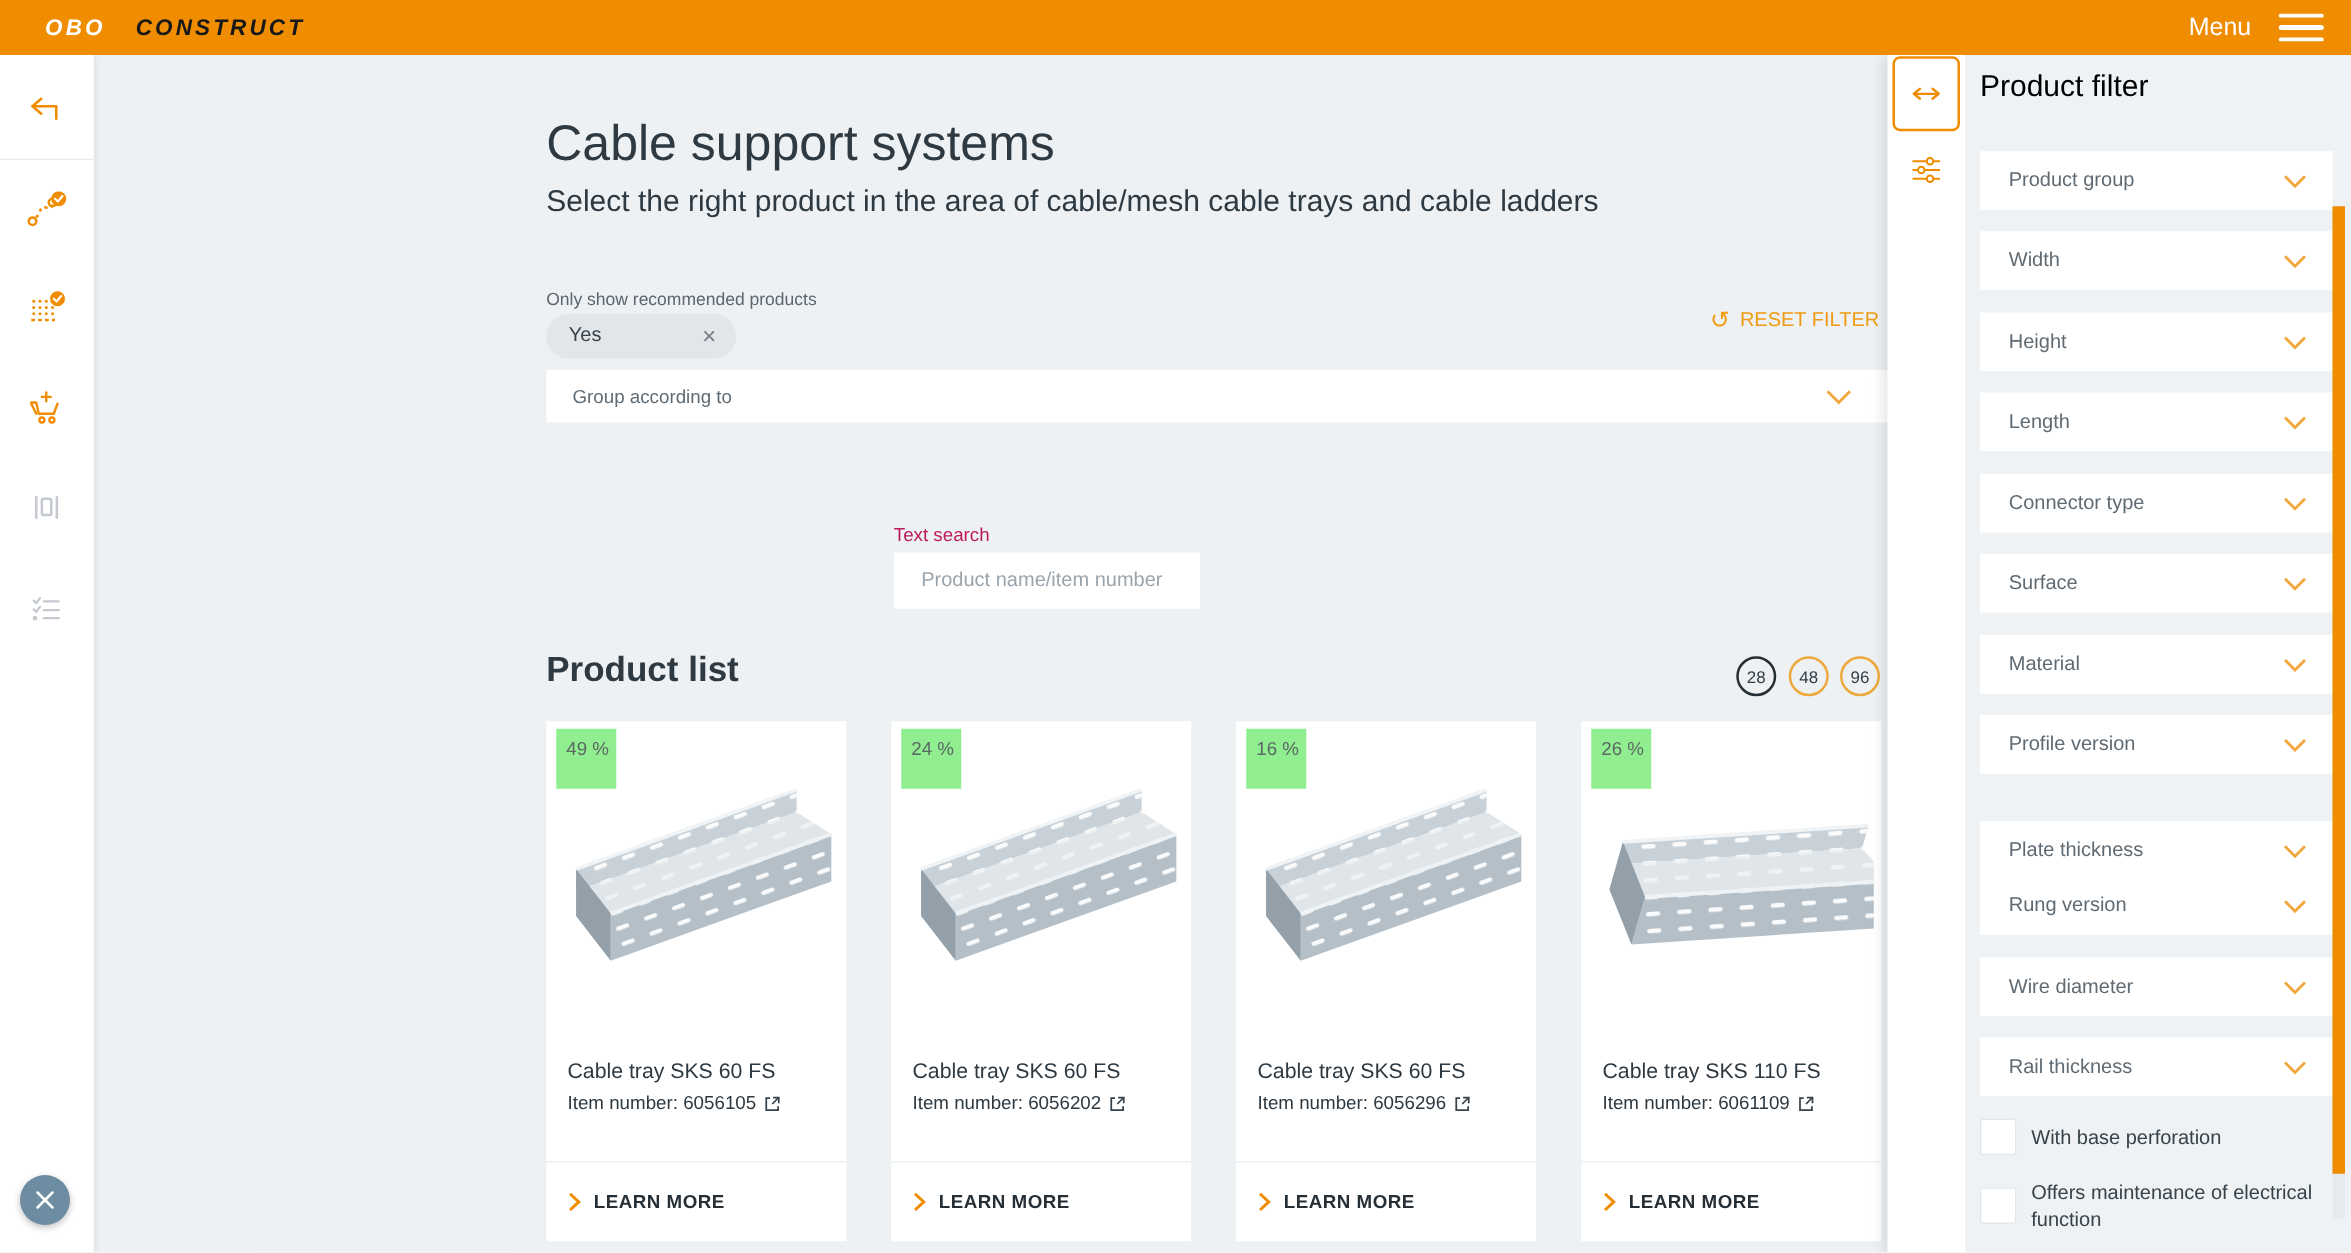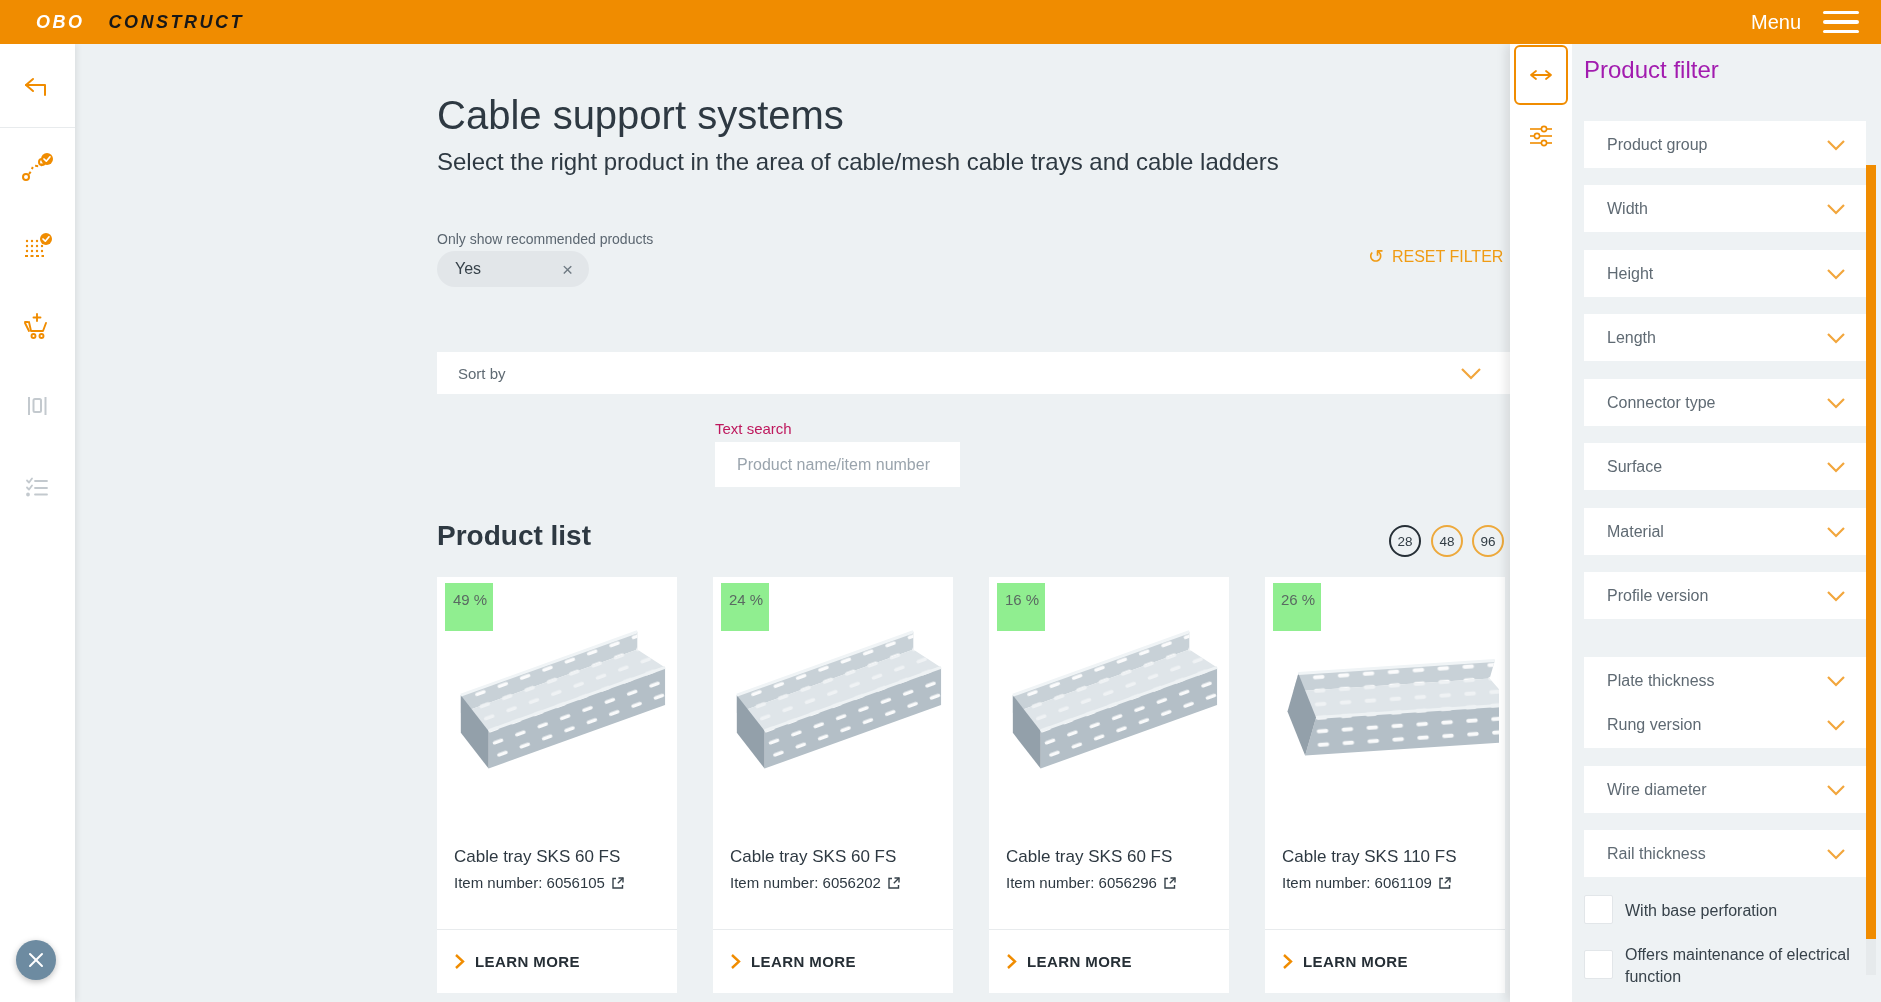--- a/index.html
+++ b/index.html
@@ -74,21 +74,21 @@
   
   .filter-wrap { position:absolute; left:1510px; top:44px; width:371px; height:958px; z-index:25;
                  box-shadow:-4px 0 10px rgba(0,0,0,0.10); }
   .filter-strip { position:absolute; left:0; top:0; width:62px; height:958px; background:#ffffff; }
   .expand-btn { position:absolute; left:4px; top:1px; width:54px; height:60px; background:#ffffff;
                 border:2px solid #f08c00; border-radius:6px; display:flex; align-items:center; justify-content:center;
                 cursor:pointer; z-index:2; }
   .sliders-btn { position:absolute; left:16px; top:70px; width:30px; height:44px; display:flex; align-items:center;
                  justify-content:center; cursor:pointer; }
   .filter-body { position:absolute; left:62px; top:0; width:309px; height:958px; background:#eef2f4; }
-  .filter-title { position:absolute; left:12px; top:12px; font-size:24px; color:#a21caf; }
+  .filter-title { position:absolute; left:12px; top:12px; font-size:24px; color:#000000; }
   .frow { position:absolute; left:12px; width:282px; height:47px; background:#ffffff;
           display:flex; align-items:center; padding:0 20px 0 23px; cursor:pointer; }
   .frow .frow-label { font-size:16px; color:#5f6a73; flex:1; }
   .fcheck-box { position:absolute; left:12px; width:29px; height:29px; background:#ffffff;
                 border:1px solid #e2e6e9; border-radius:2px; cursor:pointer; }
   .fcheck-label { position:absolute; left:53px; font-size:16px; color:#37424a; line-height:22px; }
   .scroll-track { position:absolute; left:294px; top:121px; width:10px; height:810px; background:#e6eaec; }
   .scroll-thumb { position:absolute; left:294px; top:121px; width:10px; height:774px; background:#f08c00; cursor:pointer; }
 </style>
 </head>
@@ -189,22 +189,22 @@
   <div class="chip">
     <span class="chip-text">Yes</span>
     <span class="chip-x">×</span>
   </div>
 
   <div class="reset">
     <span class="reset-glyph">↺</span>
     <span>RESET FILTER</span>
   </div>
 
-  <div class="drop-bar" style="top:352px;">
-    <span class="bar-label">Sort by</span>
+  <div class="drop-bar" style="top:296px;">
+    <span class="bar-label">Group according to</span>
     <svg width="22" height="13" viewBox="0 0 22 13" fill="none">
       <polyline points="2,2 11,11 20,2" stroke="#f2a63c" stroke-width="2.2"></polyline>
     </svg>
   </div>
 
   <div class="ts-label">Text search</div>
   <input class="ts-input" type="text" placeholder="Product name/item number" style="">
 
   <h2 class="list-title">Product list</h2>
   <div class="size-circle selected" style="left:1389px;">

